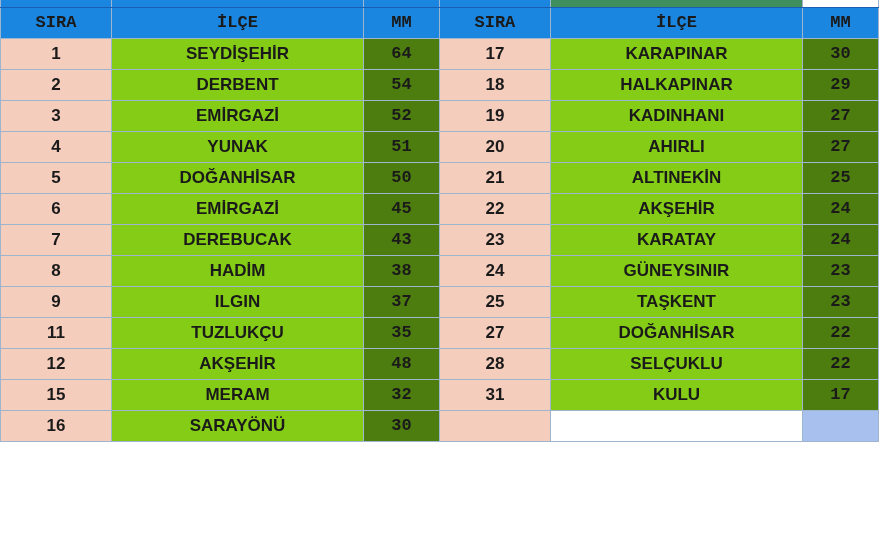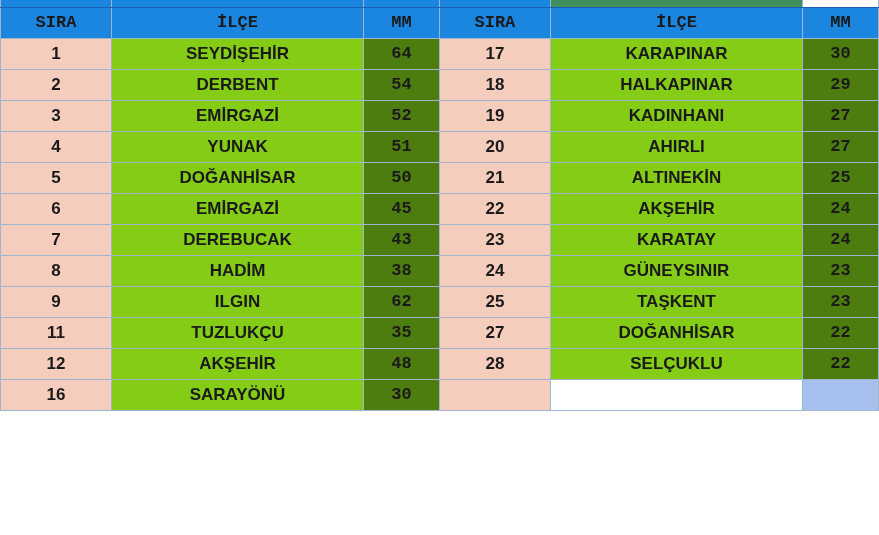--- a/index.html
+++ b/index.html
@@ -171,21 +171,21 @@
         <td class="sira-cell">8</td>
         <td class="ilce-cell">HADİM</td>
         <td class="mm-cell">38</td>
         <td class="sira-cell">24</td>
         <td class="ilce-cell">GÜNEYSINIR</td>
         <td class="mm-cell">23</td>
       </tr>
       <tr>
         <td class="sira-cell">9</td>
         <td class="ilce-cell">ILGIN</td>
-        <td class="mm-cell">62</td>
+        <td class="mm-cell">37</td>
         <td class="sira-cell">25</td>
         <td class="ilce-cell">TAŞKENT</td>
         <td class="mm-cell">23</td>
       </tr>
       <tr>
         <td class="sira-cell">11</td>
         <td class="ilce-cell">TUZLUKÇU</td>
         <td class="mm-cell">35</td>
         <td class="sira-cell">27</td>
         <td class="ilce-cell">DOĞANHİSAR</td>
@@ -193,20 +193,28 @@
       </tr>
       <tr>
         <td class="sira-cell">12</td>
         <td class="ilce-cell">AKŞEHİR</td>
         <td class="mm-cell">48</td>
         <td class="sira-cell">28</td>
         <td class="ilce-cell">SELÇUKLU</td>
         <td class="mm-cell">22</td>
       </tr>
       <tr>
+        <td class="sira-cell">15</td>
+        <td class="ilce-cell">MERAM</td>
+        <td class="mm-cell">32</td>
+        <td class="sira-cell">31</td>
+        <td class="ilce-cell">KULU</td>
+        <td class="mm-cell">17</td>
+      </tr>
+      <tr>
         <td class="sira-cell">16</td>
         <td class="ilce-cell">SARAYÖNÜ</td>
         <td class="mm-cell">30</td>
         <td class="empty-sira"></td>
         <td class="empty-ilce"></td>
         <td class="empty-mm"></td>
       </tr>
     </tbody>
   </table>
 </div>

